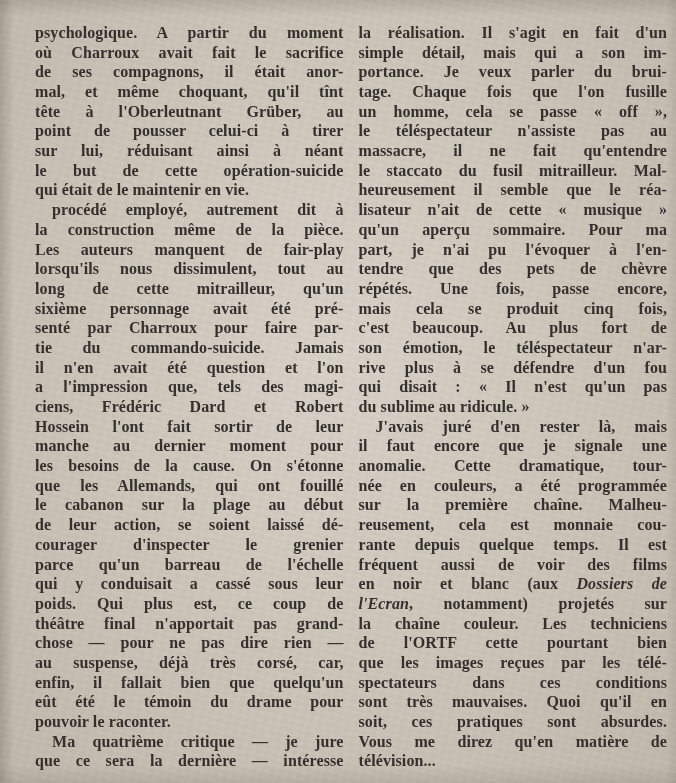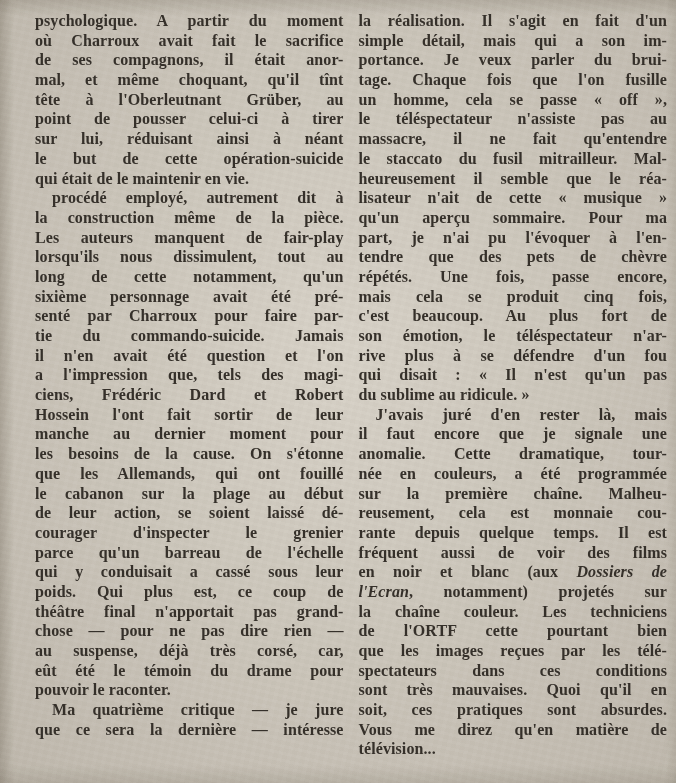--- a/index.html
+++ b/index.html
@@ -26,21 +26,21 @@
   .page::after{
     content:"";position:absolute;inset:0;pointer-events:none;opacity:.5;
     background:
       repeating-linear-gradient(13deg, rgba(255,255,255,.03) 0 3px, rgba(90,80,60,.03) 3px 7px),
       repeating-linear-gradient(103deg, rgba(255,255,255,.025) 0 4px, rgba(90,80,60,.025) 4px 9px);
   }
   .columns{
     position:relative;z-index:1;
     display:flex;gap:15px;
     padding:11px 9px 0 35px;
-    box-sizing:border-box;height:100%;
+    box-sizing:border-box;height:100%;align-items:center;
   }
   .col{flex:1 1 0;min-width:0;}
   .para{margin:0;}
   .line{
     font-size:16px;
     font-weight:600;
     line-height:19.7px;
     height:19.7px;
     white-space:nowrap;
     text-align:justify;
@@ -66,40 +66,41 @@
           <div class="line"><span>point de pousser celui-ci à tirer</span></div>
           <div class="line"><span>sur lui, réduisant ainsi à néant</span></div>
           <div class="line"><span>le but de cette opération-suicide</span></div>
           <div class="line last"><span>qui était de le maintenir en vie.</span></div>
         </div>
         <div class="para indent">
           <div class="line"><span>procédé employé, autrement dit à</span></div>
           <div class="line"><span>la construction même de la pièce.</span></div>
           <div class="line"><span>Les auteurs manquent de fair-play</span></div>
           <div class="line"><span>lorsqu'ils nous dissimulent, tout au</span></div>
-          <div class="line"><span>long de cette notamment, qu'un</span></div>
+          <div class="line"><span>long de cette mitrailleur, qu'un</span></div>
           <div class="line"><span>sixième personnage avait été pré-</span></div>
           <div class="line"><span>senté par Charroux pour faire par-</span></div>
           <div class="line"><span>tie du commando-suicide. Jamais</span></div>
           <div class="line"><span>il n'en avait été question et l'on</span></div>
           <div class="line"><span>a l'impression que, tels des magi-</span></div>
           <div class="line"><span>ciens, Frédéric Dard et Robert</span></div>
           <div class="line"><span>Hossein l'ont fait sortir de leur</span></div>
           <div class="line"><span>manche au dernier moment pour</span></div>
           <div class="line"><span>les besoins de la cause. On s'étonne</span></div>
           <div class="line"><span>que les Allemands, qui ont fouillé</span></div>
           <div class="line"><span>le cabanon sur la plage au début</span></div>
           <div class="line"><span>de leur action, se soient laissé dé-</span></div>
           <div class="line"><span>courager d'inspecter le grenier</span></div>
           <div class="line"><span>parce qu'un barreau de l'échelle</span></div>
           <div class="line"><span>qui y conduisait a cassé sous leur</span></div>
           <div class="line"><span>poids. Qui plus est, ce coup de</span></div>
           <div class="line"><span>théâtre final n'apportait pas grand-</span></div>
           <div class="line"><span>chose — pour ne pas dire rien —</span></div>
           <div class="line"><span>au suspense, déjà très corsé, car,</span></div>
+          <div class="line"><span>enfin, il fallait bien que quelqu'un</span></div>
           <div class="line"><span>eût été le témoin du drame pour</span></div>
           <div class="line last"><span>pouvoir le raconter.</span></div>
         </div>
         <div class="para indent">
           <div class="line"><span>Ma quatrième critique — je jure</span></div>
           <div class="line"><span>que ce sera la dernière — intéresse</span></div>
         </div>
       </div>
     <div class="col">
         <div class="para">

